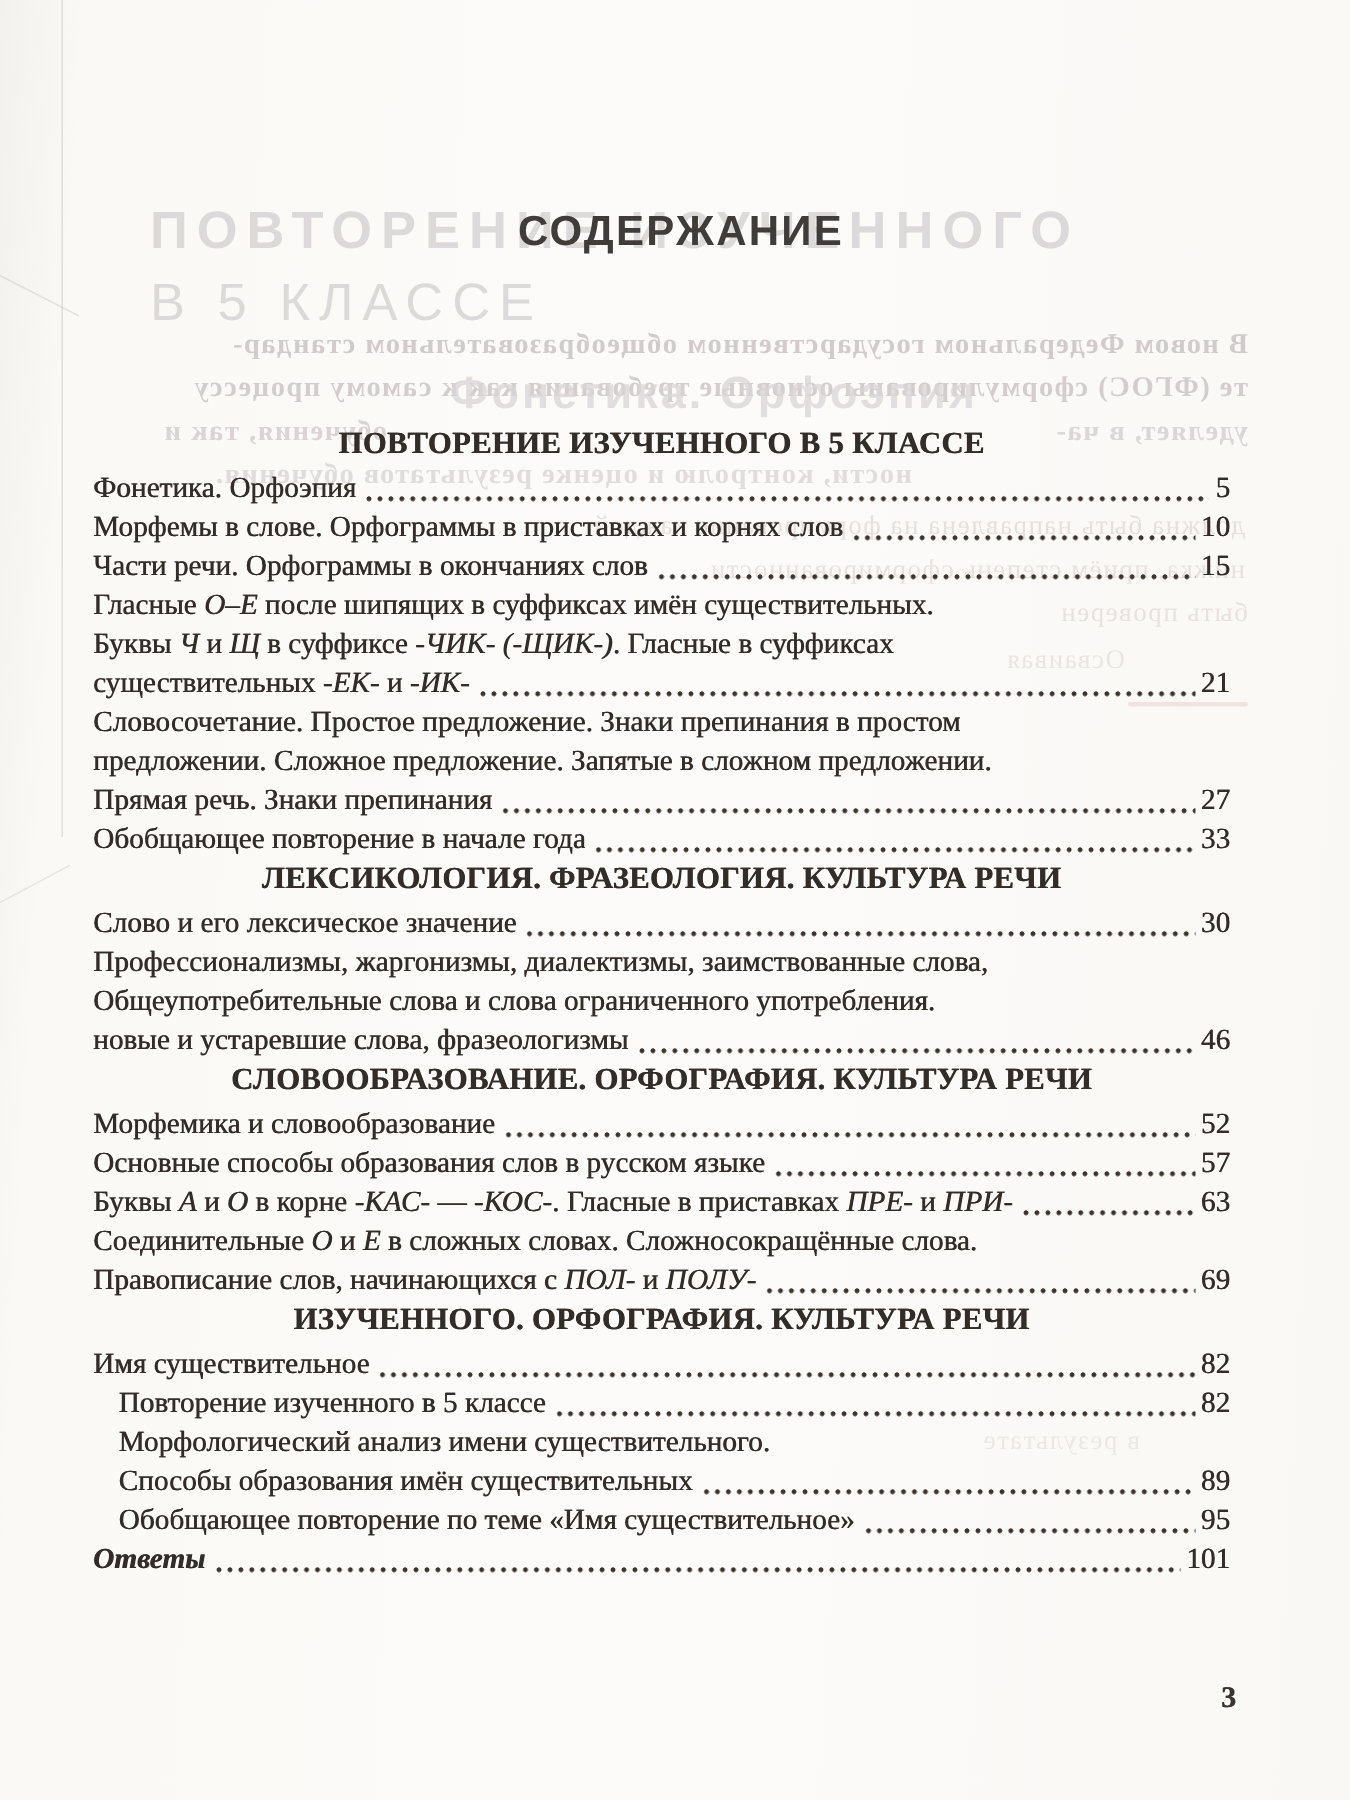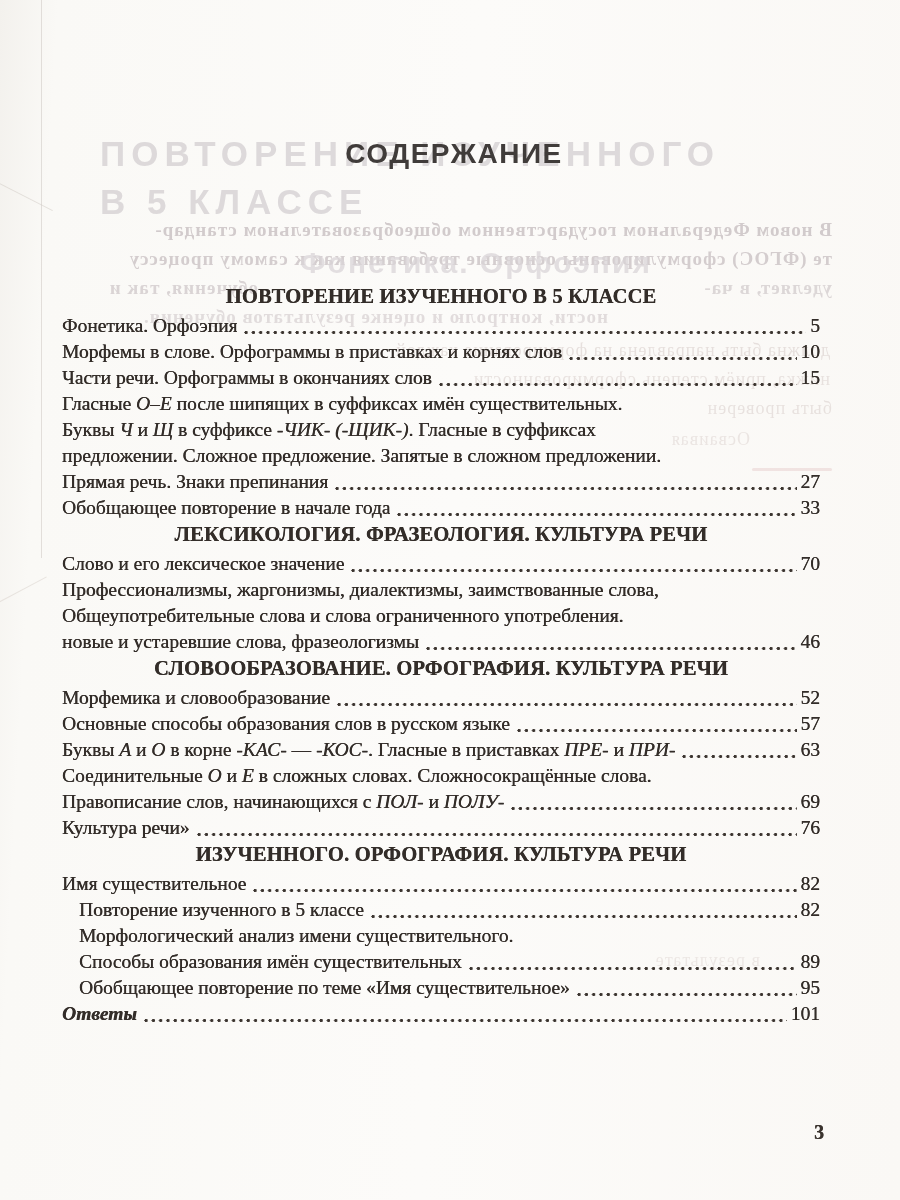--- a/index.html
+++ b/index.html
@@ -61,21 +61,21 @@
 <body>
 
 <div class="page">
   <div class="crease-v"></div>
   <div class="crease-d1"></div>
   <div class="crease-d2"></div>
   <div class="streak"></div>
 
   <div class="ghost-layer">
       <div class="ghost sans" style="left: 100px; top: 134px; font-size: 35px; font-weight: bold; letter-spacing: 6px; color: rgb(214, 210, 212); opacity: 0.8;">ПОВТОРЕНИЕ ИЗУЧЕННОГО</div>
-      <div class="ghost sans" style="left: 100px; top: 182px; font-size: 35px; font-weight: bold; letter-spacing: 6px; color: rgb(214, 210, 212); opacity: 0.8;">В 5 КЛАССЕ</div>
+      <div class="ghost sans" style="left: 100px; top: 182px; font-size: 35px; font-weight: normal; letter-spacing: 6px; color: rgb(214, 210, 212); opacity: 0.8;">В 5 КЛАССЕ</div>
       <div class="ghost mirror" style="left: 68px; top: 219px; font-size: 19px; font-weight: bold; letter-spacing: 1px; color: rgb(203, 195, 197); opacity: 0.85; width: 764px;">В новом Федеральном государственном общеобразовательном стандар-</div>
       <div class="ghost mirror" style="left: 68px; top: 248px; font-size: 19px; font-weight: bold; letter-spacing: 1px; color: rgb(203, 195, 197); opacity: 0.8; width: 764px;">те (ФГОС) сформулированы основные требования как к самому процессу</div>
       <div class="ghost sans" style="left: 300px; top: 246px; font-size: 30px; font-weight: bold; letter-spacing: 2px; color: rgb(218, 213, 216); opacity: 0.75;">Фонетика. Орфоэпия</div>
       <div class="ghost mirror" style="left: 68px; top: 277px; font-size: 19px; font-weight: bold; letter-spacing: 1px; color: rgb(205, 197, 199); opacity: 0.7; width: 190px;">обучения, так и</div>
       <div class="ghost mirror" style="left: 700px; top: 277px; font-size: 19px; font-weight: bold; letter-spacing: 1px; color: rgb(205, 197, 199); opacity: 0.65; width: 132px;">уделяет, в ча-</div>
       <div class="ghost mirror" style="left: 68px; top: 306px; font-size: 19px; font-weight: bold; letter-spacing: 1px; color: rgb(209, 201, 203); opacity: 0.6; width: 540px;">ности, контролю и оценке результатов обучения.</div>
       <div class="ghost mirror" style="left: 360px; top: 340px; font-size: 18px; font-weight: normal; letter-spacing: 1px; color: rgb(214, 203, 200); opacity: 0.55; width: 470px;">должна быть направлена на формирование каждой</div>
       <div class="ghost mirror" style="left: 430px; top: 369px; font-size: 18px; font-weight: normal; letter-spacing: 1px; color: rgb(214, 203, 200); opacity: 0.5; width: 400px;">нижка, приём степень сформированности</div>
       <div class="ghost mirror" style="left: 690px; top: 398px; font-size: 18px; font-weight: normal; letter-spacing: 1px; color: rgb(214, 203, 200); opacity: 0.5; width: 142px;">быть проверен</div>
       <div class="ghost mirror" style="left: 660px; top: 429px; font-size: 18px; font-weight: normal; letter-spacing: 1px; color: rgb(216, 205, 202); opacity: 0.45; width: 90px;">Осваивая</div>
@@ -101,37 +101,45 @@
         <span class="leader"></span>
         <span class="pg">15</span>
       </div>
       <div class="toc-line">
         <span class="txt"><span>Гласные </span><span class="it">О–Е</span><span> после шипящих в суффиксах имён существительных.</span></span>
       </div>
       <div class="toc-line">
         <span class="txt"><span>Буквы </span><span class="it">Ч</span><span> и </span><span class="it">Щ</span><span> в суффиксе </span><span class="it">-ЧИК-</span><span> </span><span class="it">(-ЩИК-)</span><span>.  Гласные в суффиксах</span></span>
       </div>
       <div class="toc-line">
+        <span class="txt"><span>существительных </span><span class="it">-ЕК-</span><span> и </span><span class="it">-ИК-</span></span>
+        <span class="leader"></span>
+        <span class="pg">21</span>
+      </div>
+      <div class="toc-line">
+        <span class="txt"><span>Словосочетание. Простое предложение. Знаки препинания в простом</span></span>
+      </div>
+      <div class="toc-line">
         <span class="txt"><span>предложении. Сложное предложение. Запятые в сложном предложении.</span></span>
       </div>
       <div class="toc-line">
         <span class="txt"><span>Прямая речь. Знаки препинания</span></span>
         <span class="leader"></span>
         <span class="pg">27</span>
       </div>
       <div class="toc-line">
         <span class="txt"><span>Обобщающее повторение в начале года</span></span>
         <span class="leader"></span>
         <span class="pg">33</span>
       </div>
       <div class="section-heading">ЛЕКСИКОЛОГИЯ. ФРАЗЕОЛОГИЯ. КУЛЬТУРА РЕЧИ</div>
       <div class="toc-line">
         <span class="txt"><span>Слово и его лексическое значение</span></span>
         <span class="leader"></span>
-        <span class="pg">70</span>
+        <span class="pg">30</span>
       </div>
       <div class="toc-line">
         <span class="txt"><span>Профессионализмы, жаргонизмы, диалектизмы, заимствованные слова,</span></span>
       </div>
       <div class="toc-line">
         <span class="txt"><span>Общеупотребительные слова и слова ограниченного употребления.</span></span>
       </div>
       <div class="toc-line">
         <span class="txt"><span>новые и устаревшие слова, фразеологизмы</span></span>
         <span class="leader"></span>
@@ -153,25 +161,20 @@
         <span class="leader"></span>
         <span class="pg">63</span>
       </div>
       <div class="toc-line">
         <span class="txt"><span>Соединительные </span><span class="it">О</span><span> и </span><span class="it">Е</span><span> в сложных словах. Сложносокращённые слова.</span></span>
       </div>
       <div class="toc-line">
         <span class="txt"><span>Правописание слов, начинающихся с </span><span class="it">ПОЛ-</span><span> и </span><span class="it">ПОЛУ-</span></span>
         <span class="leader"></span>
         <span class="pg">69</span>
-      </div>
-      <div class="toc-line">
-        <span class="txt"><span>Культура речи»</span></span>
-        <span class="leader"></span>
-        <span class="pg">76</span>
       </div>
       <div class="section-heading">ИЗУЧЕННОГО. ОРФОГРАФИЯ. КУЛЬТУРА РЕЧИ</div>
       <div class="toc-line">
         <span class="txt"><span>Имя существительное</span></span>
         <span class="leader"></span>
         <span class="pg">82</span>
       </div>
       <div class="toc-line indent">
         <span class="txt"><span>Повторение изученного в 5 классе</span></span>
         <span class="leader"></span>

